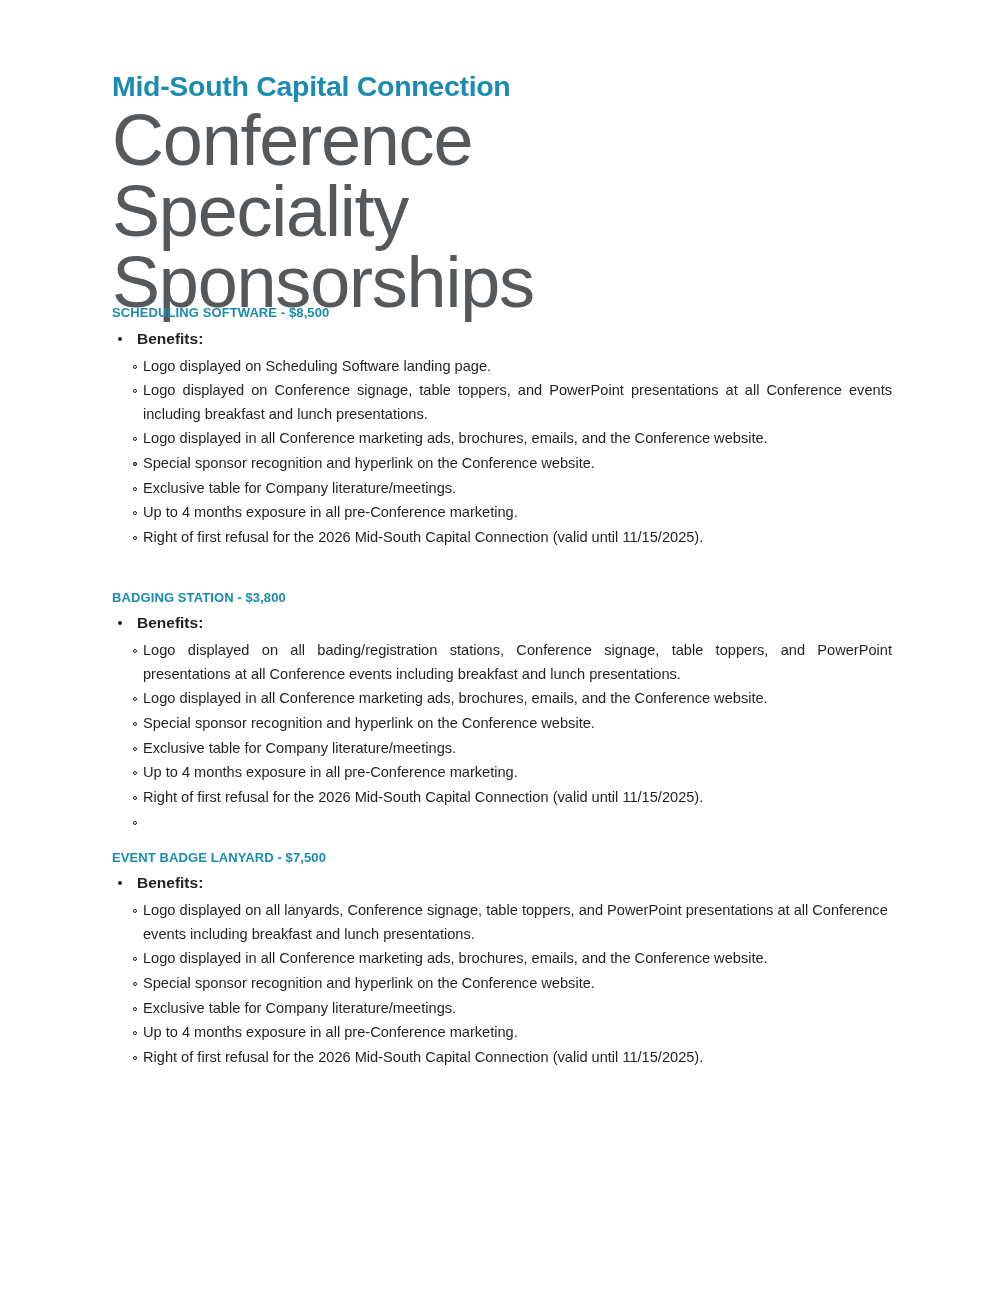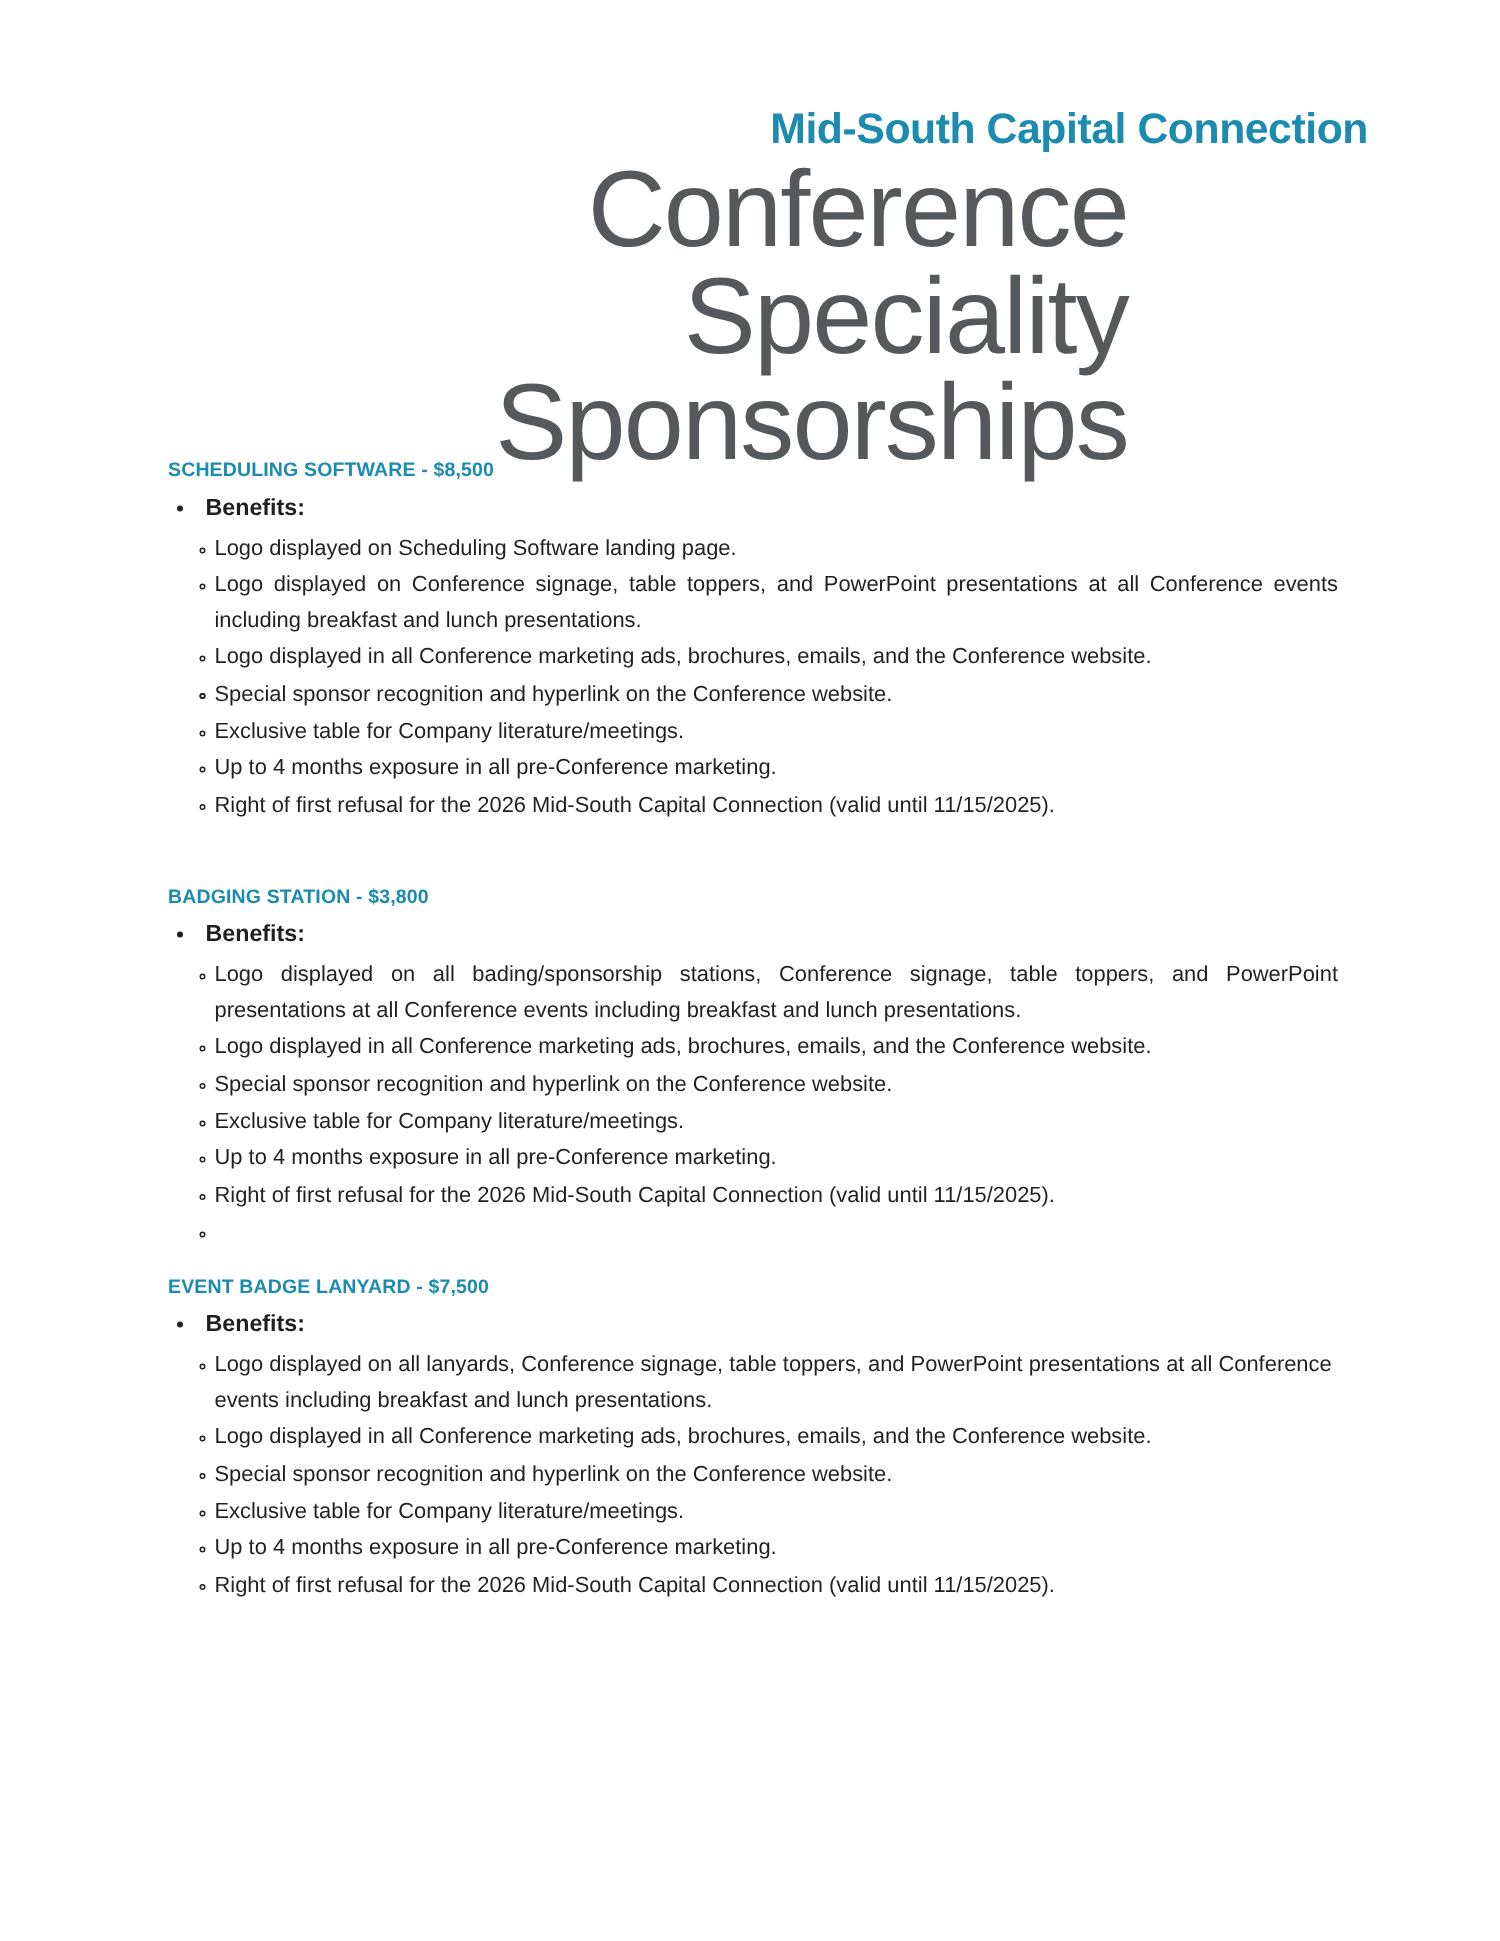--- a/index.html
+++ b/index.html
@@ -23,21 +23,20 @@
     padding: 0;
     overflow: hidden;
   }
 
   
   .header {
     position: absolute;
     left: 112px;
     top: 72px;
     width: 800px;
-    text-align: right;
   }
   .eyebrow {
     font-size: 28.5px;
     font-weight: bold;
     color: #1b8cb0;
     letter-spacing: -0.3px;
     line-height: 1.0;
     margin: 0 0 4px 0;
     white-space: nowrap;
   }
@@ -178,21 +177,21 @@
 
     <div class="section">
       <div class="section-heading">BADGING STATION - $3,800</div>
       <div class="l1-item">
         <span class="disc"></span>
         <span>Benefits:</span>
       </div>
       <ul class="l2-list">
         <li class="l2-item justify">
           <span class="circle"></span>
-          <span>Logo displayed on all bading/sponsorship stations, Conference signage, table toppers, and PowerPoint presentations at all Conference events including breakfast and lunch presentations.</span>
+          <span>Logo displayed on all bading/registration stations, Conference signage, table toppers, and PowerPoint presentations at all Conference events including breakfast and lunch presentations.</span>
         </li>
         <li class="l2-item">
           <span class="circle"></span>
           <span>Logo displayed in all Conference marketing ads, brochures, emails, and the Conference website.</span>
         </li>
         <li class="l2-item">
           <span class="circle"></span>
           <span>Special sponsor recognition and hyperlink on the Conference website.</span>
         </li>
         <li class="l2-item">

